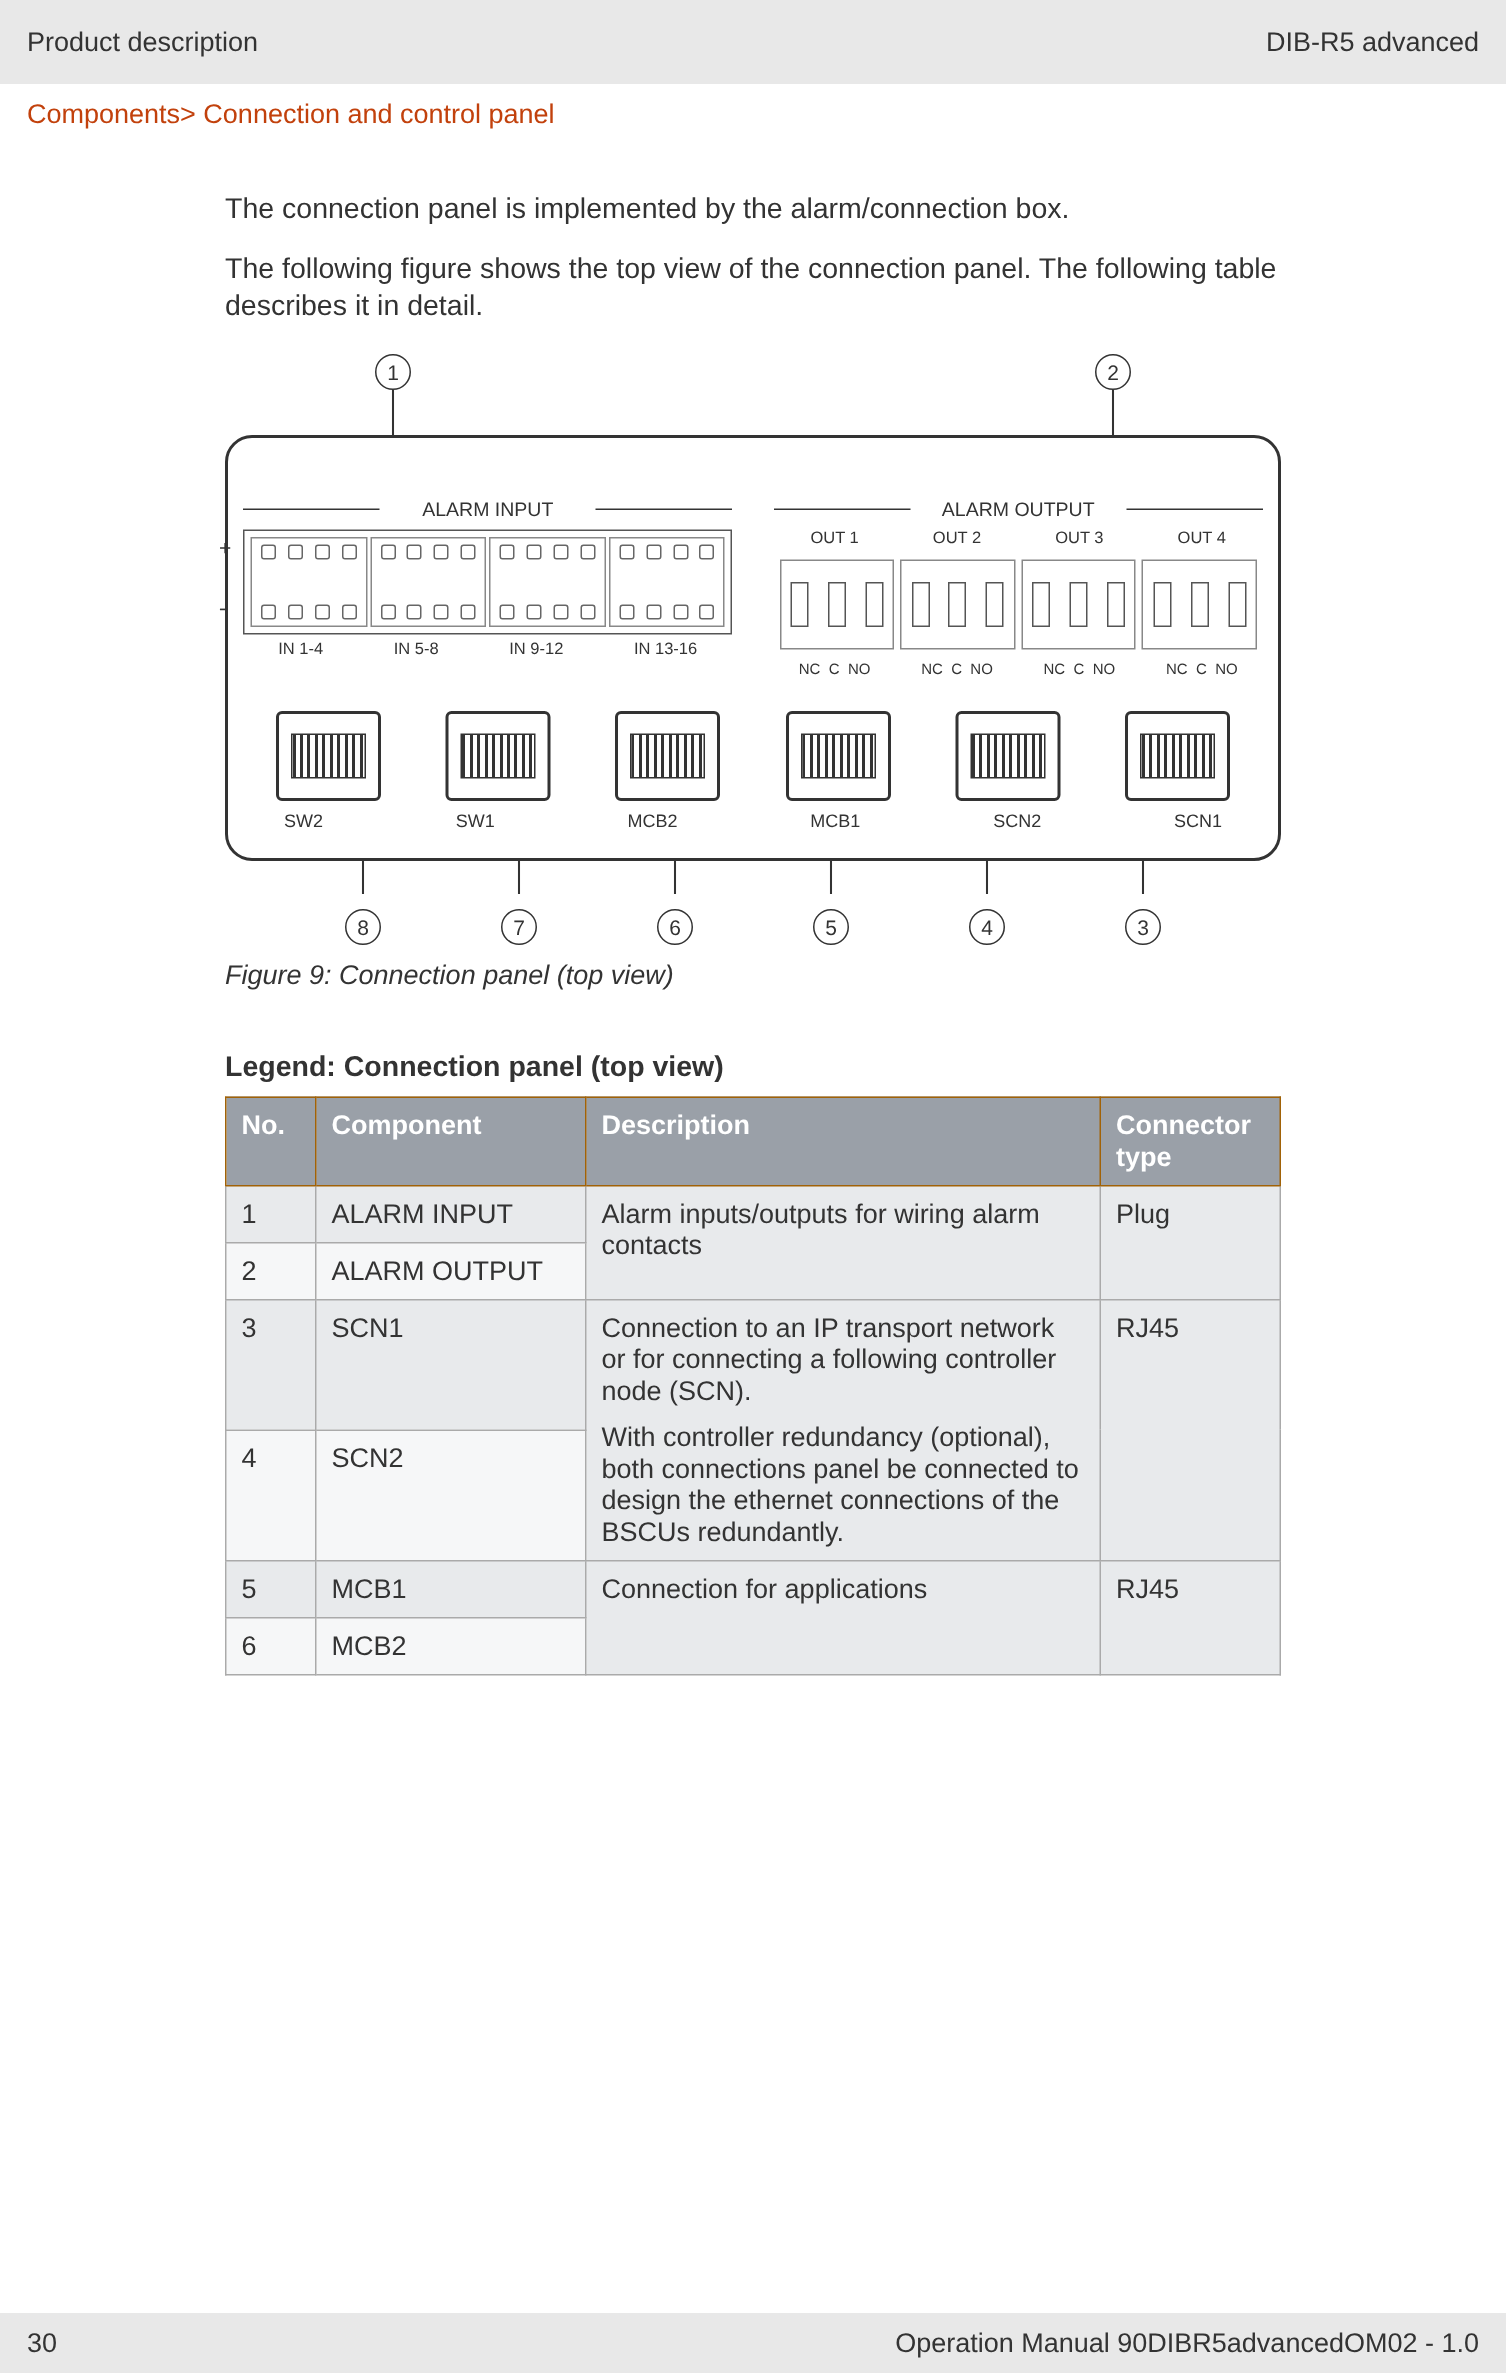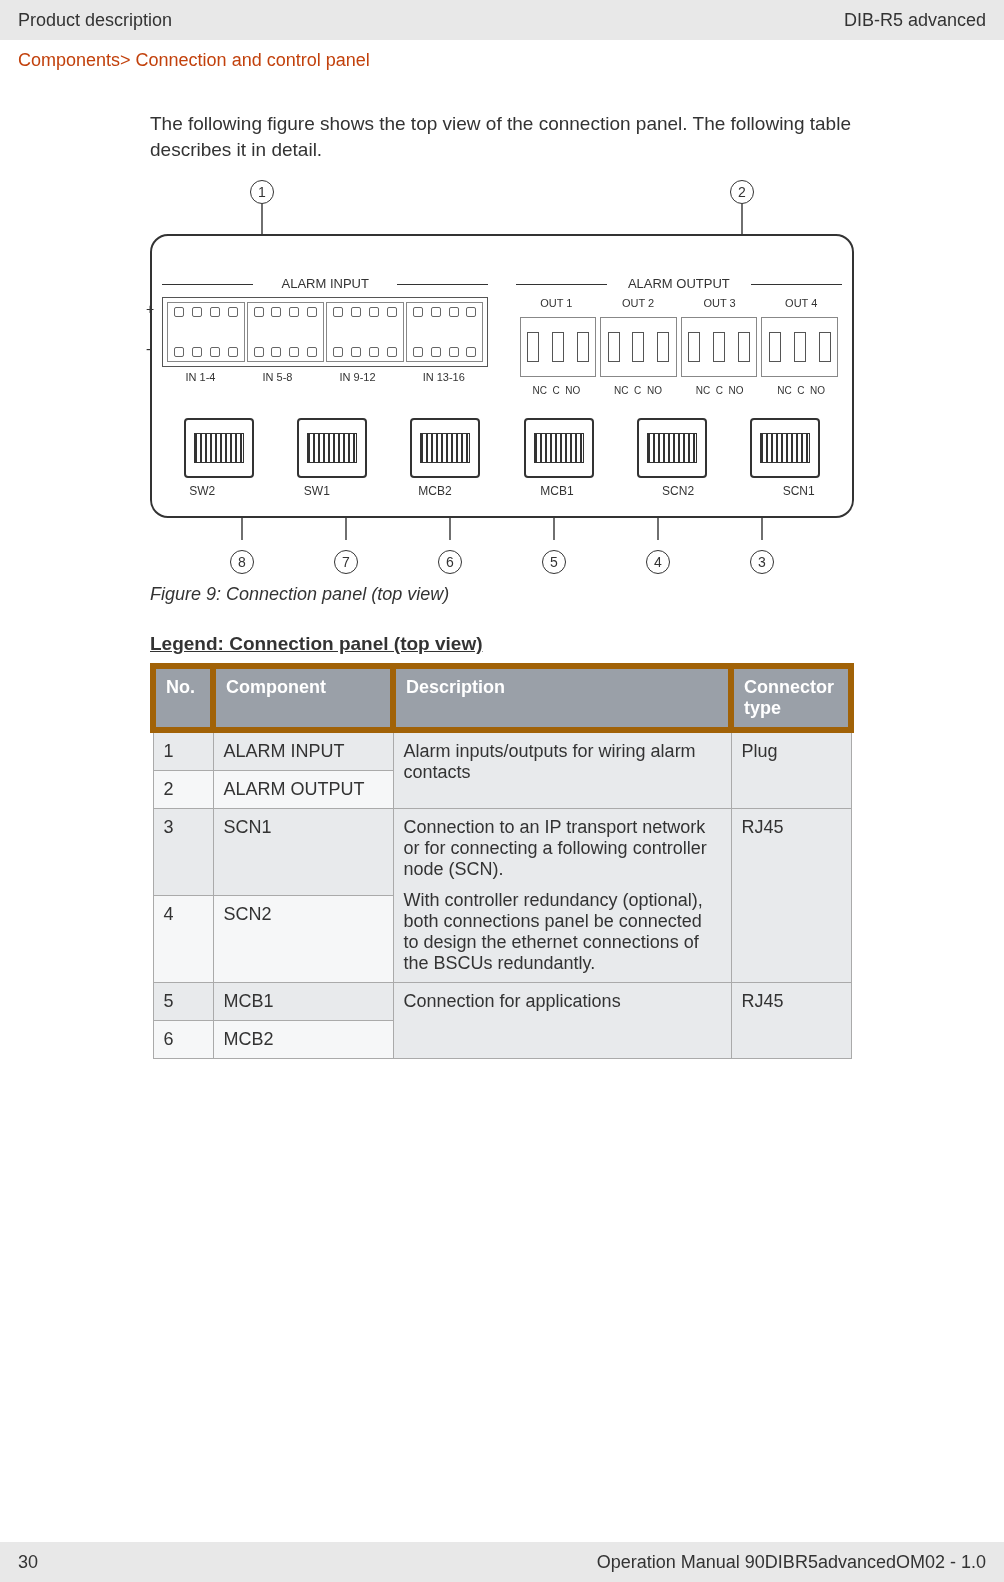--- a/index.html
+++ b/index.html
@@ -5,21 +5,21 @@
   * { box-sizing: border-box; margin: 0; padding: 0; }
   body {
     width: 1004px;
     height: 1582px;
     font-family: Arial, Helvetica, sans-serif;
     background: #fff;
     color: #333;
     position: relative;
   }
   .top-bar {
-    height: 40px;
+    height: 56px;
     background: #e8e8e8;
     display: flex;
     justify-content: space-between;
     align-items: center;
     padding: 0 18px;
     font-size: 18px;
   }
   .breadcrumb {
     padding: 10px 18px;
     font-size: 18px;
@@ -155,35 +155,34 @@
   .callout-bot { padding: 0 40px; justify-content:space-around; margin-top:-4px;}
   .callout-bot .callout { margin-top: 10px;}
   .fig-caption {
     font-style: italic;
     font-size: 18px;
     margin-top: 10px;
   }
   .legend-title {
     font-weight: bold;
     font-size: 19px;
-    margin-top: 28px;
+    margin-top: 40px;
     margin-bottom: 8px;
-    text-decoration: underline;
   }
   table.legend {
     width: 100%;
     border-collapse: collapse;
     font-size: 18px;
   }
   table.legend th {
     background: #9aa0a8;
     color: #fff;
     text-align: left;
     padding: 8px 10px;
-    border: 6px solid #a16207;
+    border: 1px solid #a16207;
     vertical-align: top;
   }
   table.legend td {
     padding: 8px 10px;
     border: 1px solid #aaa;
     vertical-align: top;
   }
   tr.odd { background: #e8eaec; }
   tr.even { background: #f6f7f8; }
   .col-no { width: 60px; }
@@ -206,20 +205,21 @@
 </head>
 <body>
 
 <div class="top-bar">
   <span>Product description</span>
   <span>DIB-R5 advanced</span>
 </div>
 <div class="breadcrumb">Components&gt; Connection and control panel</div>
 
 <div class="content">
+  <p class="para">The connection panel is implemented by the alarm/connection box.</p>
   <p class="para">The following figure shows the top view of the connection panel. The following table describes it in detail.</p>
 
   <div class="figure-wrap">
     <div class="callout-top">
       <div style="display:flex;flex-direction:column;align-items:center;">
         <span class="callout">1</span>
         <svg width="2" height="30">
             <line x1="1" y1="0" x2="1" y2="30" class="stem"></line>
           </svg>
       </div>

